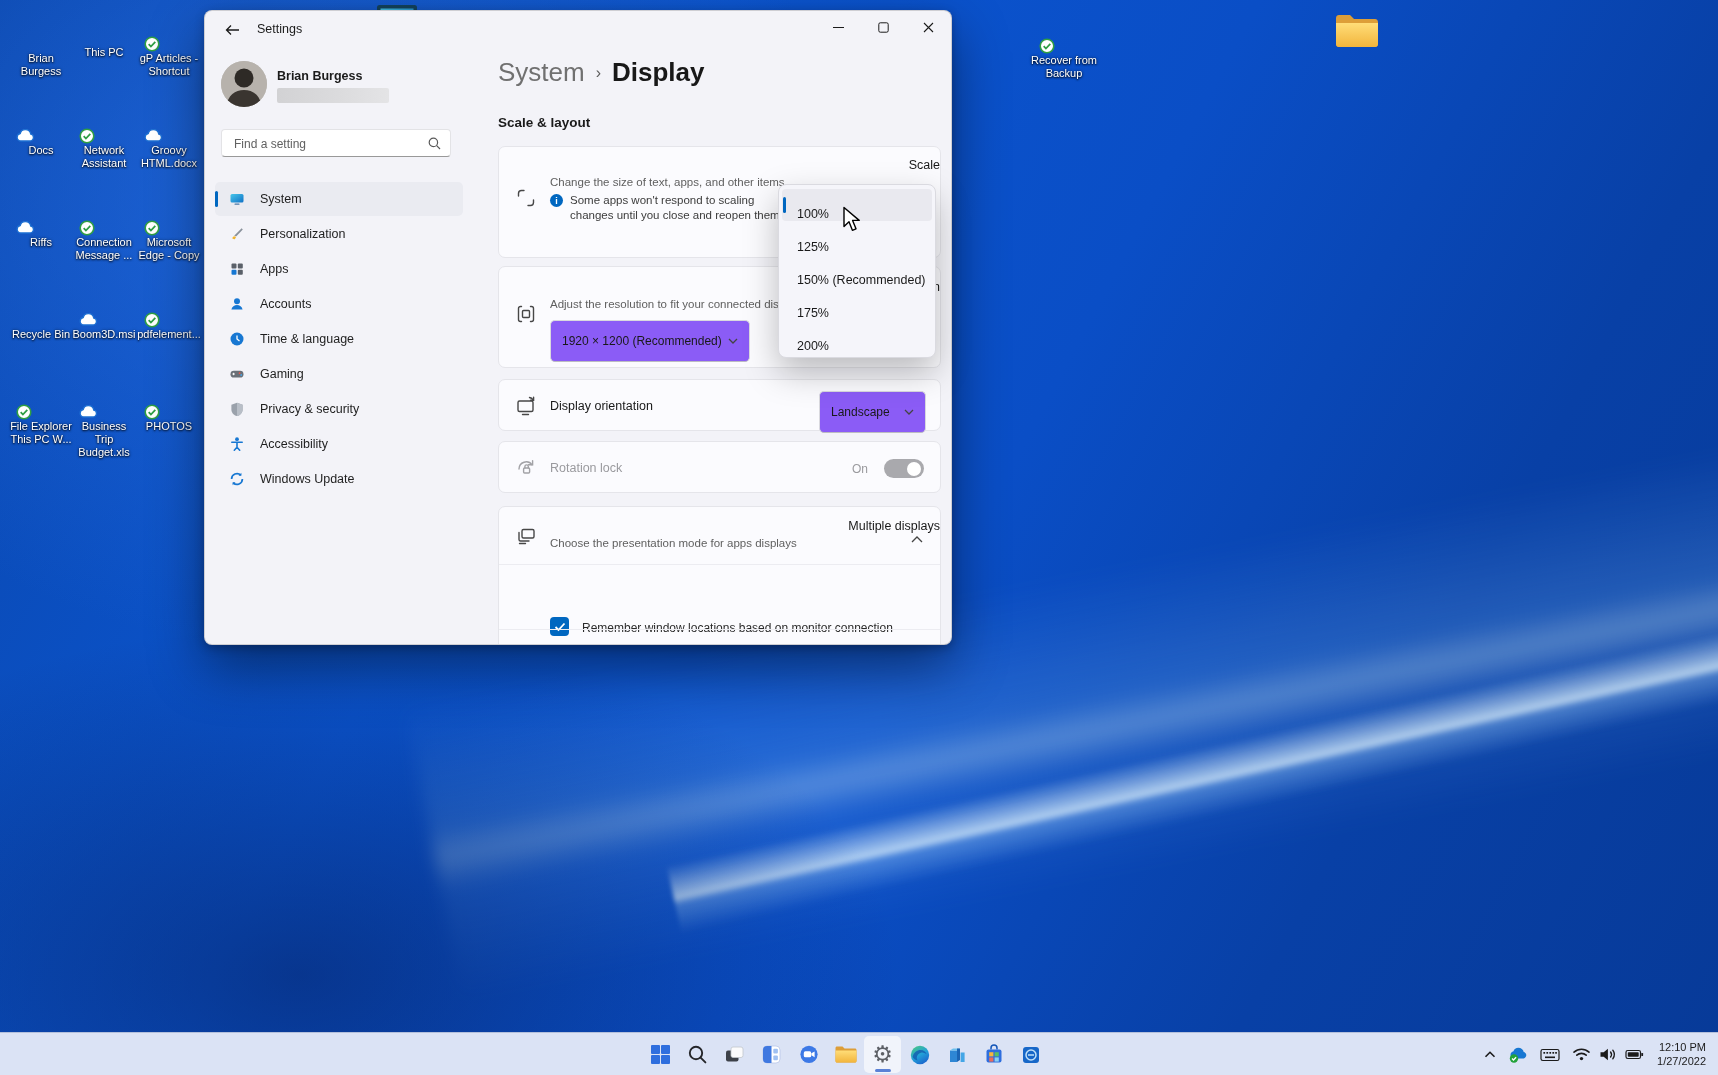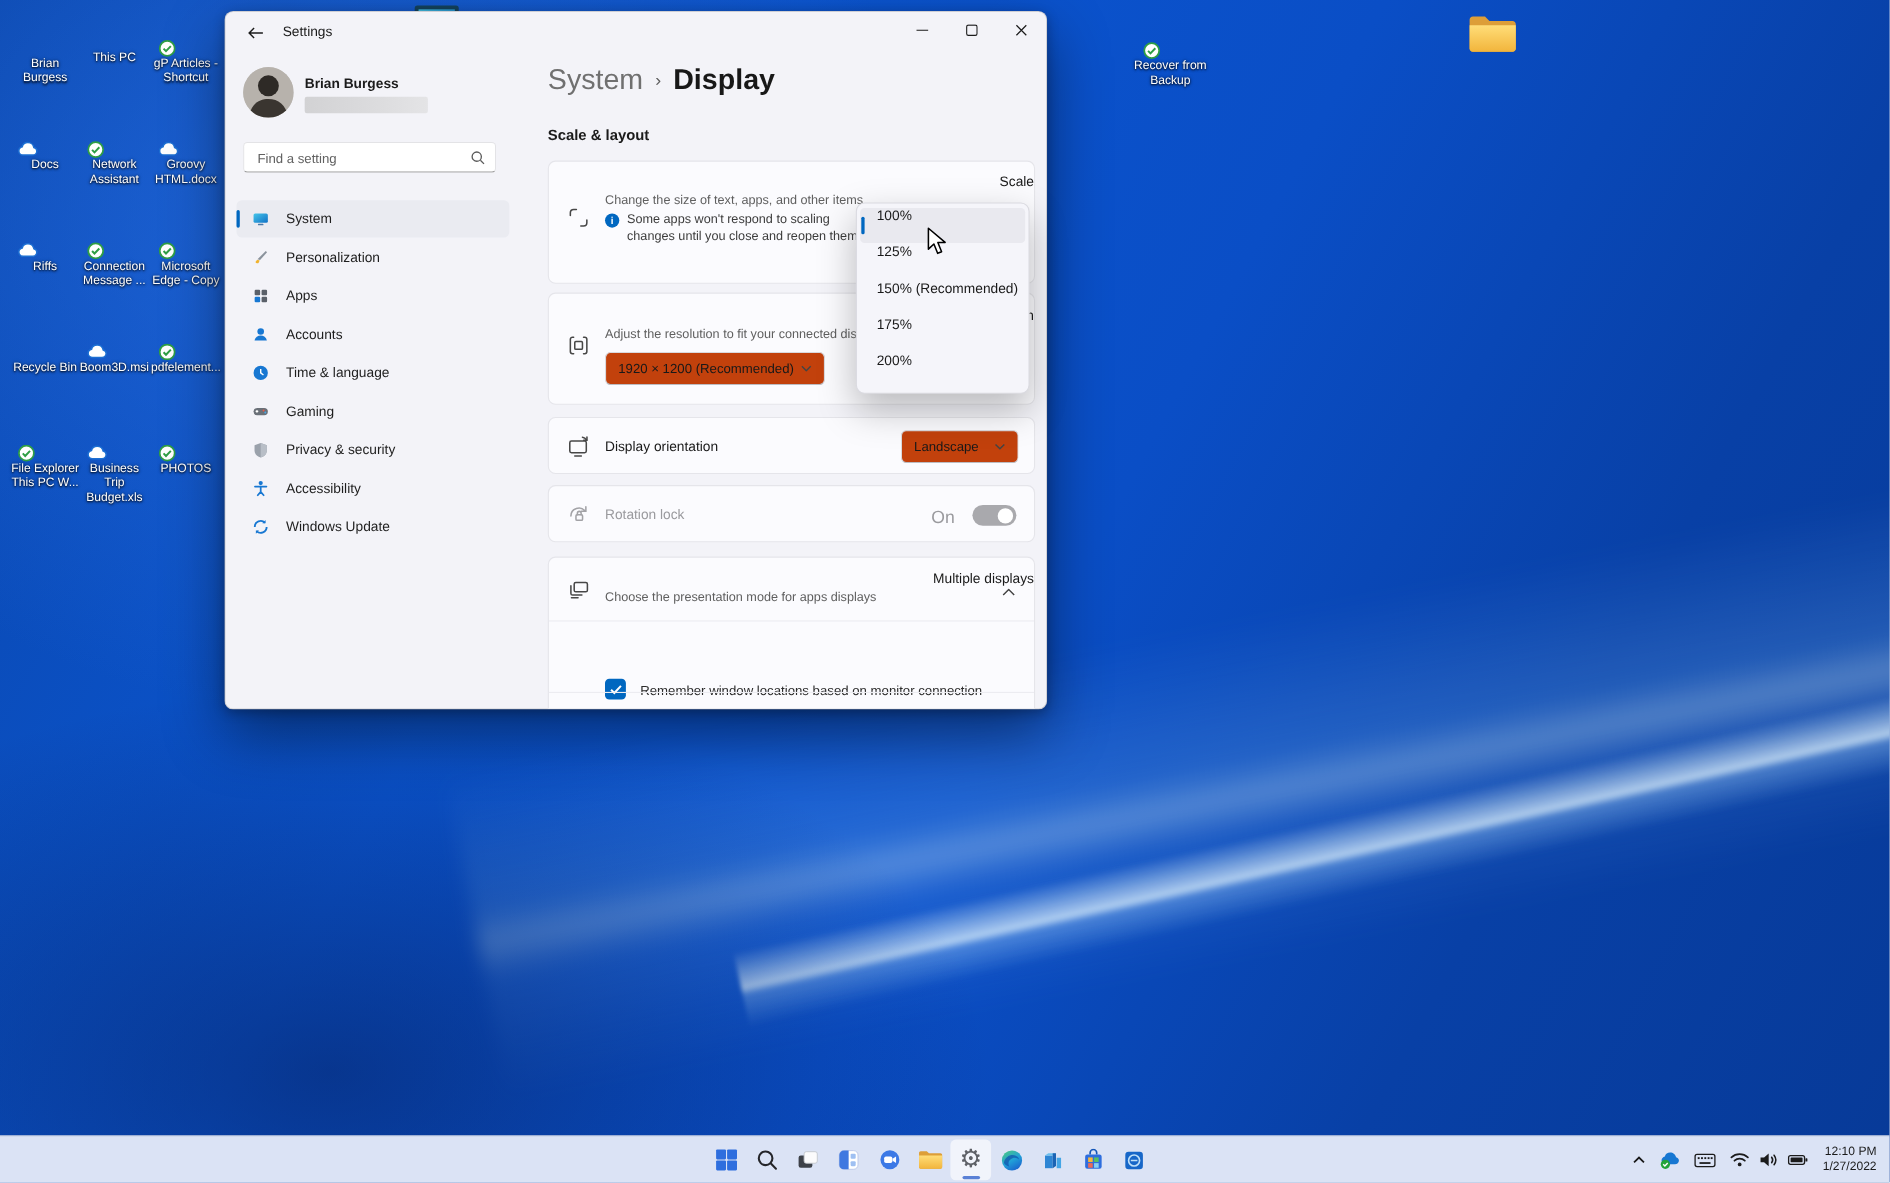--- a/index.html
+++ b/index.html
@@ -56,38 +56,38 @@
   .breadcrumb{position:absolute;left:0;top:46px;display:flex;align-items:baseline;gap:11px;}
   .bc-parent{font-size:26px;color:#707070;}
   .bc-sep{font-size:16px;color:#5d5d5d;position:relative;top:-3px;}
   .bc-current{font-size:26px;color:#181818;font-weight:bold;}
   .section-title{position:absolute;left:0;top:104px;font-size:13.5px;font-weight:bold;color:#1b1b1b;}
 
   .card{position:absolute;left:0;width:443px;background:#fbfbfe;border:1px solid #e5e5ea;border-radius:7px;box-sizing:border-box;}
   .cicon{position:absolute;left:14px;width:26px;display:flex;justify-content:center;}
   .ctitle{font-size:12.5px;color:#191919;text-align:right;}
   .csub{font-size:11.5px;color:#5f5f5f;line-height:14px;margin-top:3px;}
-  .select{background:#c2410c;border:1px solid #d9d9de;border-bottom-color:#bcbcc2;border-radius:5px;height:30px;
+  .select{background:#8b5cf6;border:1px solid #d9d9de;border-bottom-color:#bcbcc2;border-radius:5px;height:42px;
     display:flex;align-items:center;justify-content:space-between;padding:0 11px;font-size:12px;color:#191919;box-sizing:border-box;}
   .divider{position:absolute;left:0;right:0;height:1px;background:#ececf1;}
   .cb{width:19px;height:19px;border-radius:4px;background:#0067c0;flex:none;display:flex;align-items:center;justify-content:center;}
   .cbrow{display:flex;gap:13px;align-items:flex-end;padding-left:51px;}
   .cbtext{font-size:12px;color:#2b2b2b;line-height:15px;}
   .toggle{width:40px;height:19px;border-radius:10px;background:#a9a9ad;position:relative;}
   .toggle .knob{position:absolute;right:3px;top:2.5px;width:14px;height:14px;border-radius:50%;background:#fff;}
   .grayed{color:#9a9a9e !important;}
   .note{display:flex;gap:7px;margin-top:4px;width:235px;}
   .note-i{flex:none;width:13px;height:13px;border-radius:50%;background:#0067c0;color:#fff;font-size:9px;font-weight:bold;
     display:flex;align-items:center;justify-content:center;margin-top:1px;}
   .note-t{font-size:11.5px;color:#3c3c3c;line-height:14.5px;}
 
   
   .flyout{position:absolute;left:778px;top:184px;width:158px;background:#f5f5fa;border:1px solid #dadae0;border-radius:8px;
     box-shadow:0 14px 34px rgba(0,0,0,.26);padding:3px;z-index:30;box-sizing:border-box;}
-  .fly-item{position:relative;height:32px;margin:1px 0;border-radius:4px;display:flex;align-items:flex-start;
+  .fly-item{position:relative;height:32px;margin:1px 0;border-radius:4px;display:flex;align-items:flex-end;
     padding-left:15px;font-size:12.5px;color:#191919;}
   .fly-item.selected{background:#e9e9ef;}
   .fly-item.selected::before{content:"";position:absolute;left:1px;top:8px;width:3px;height:16px;border-radius:2px;background:#0067c0;}
 
   .cursor{position:absolute;left:842px;top:206px;z-index:50;pointer-events:none;}
 
   
   .taskbar{position:absolute;left:0;bottom:0;width:1718px;height:43px;background:#dbe3f5;border-top:1px solid rgba(80,100,150,.28);box-sizing:border-box;}
   .tb-center{position:absolute;left:642px;top:3px;display:flex;}
   .tb-btn{width:37px;height:37px;border-radius:5px;display:flex;align-items:center;justify-content:center;position:relative;}
@@ -564,21 +564,21 @@
       <div class="card" style="top:430px;height:52px">
         <div class="cicon" style="top:15px">
           <svg width="22" height="22" viewBox="0 0 22 22" fill="none" stroke="#a2a2a6" stroke-width="1.4" stroke-linecap="round">
             <path d="M4 12a7.2 7.2 0 0113-4.2"></path>
               <path d="M17.6 3.6v4.1h-4.1"></path>
             <rect x="8.6" y="11" width="6" height="5" rx="1"></rect>
               <path d="M9.9 11V9.6a1.7 1.7 0 013.4 0V11"></path>
             </svg>
         </div>
         <div class="ctitle grayed" style="position:absolute;left:51px;top:19px">Rotation lock</div>
-        <span class="grayed" style="position:absolute;right:72px;top:20px;font-size:16px">On</span>
+        <span class="grayed" style="position:absolute;right:72px;top:20px;font-size:12px">On</span>
         <div class="toggle" style="position:absolute;right:16px;top:17px">
           <div class="knob"></div>
         </div>
       </div>
 
       <div class="card" style="top:495px;height:170px">
         <div class="cicon" style="top:18px">
           <svg width="22" height="22" viewBox="0 0 22 22" fill="none" stroke="#474747" stroke-width="1.4" stroke-linecap="round">
             <rect x="7" y="4.5" width="12" height="8.5" rx="1.5"></rect>
               <path d="M4 7.5v7a1.5 1.5 0 001.5 1.5H14"></path>

